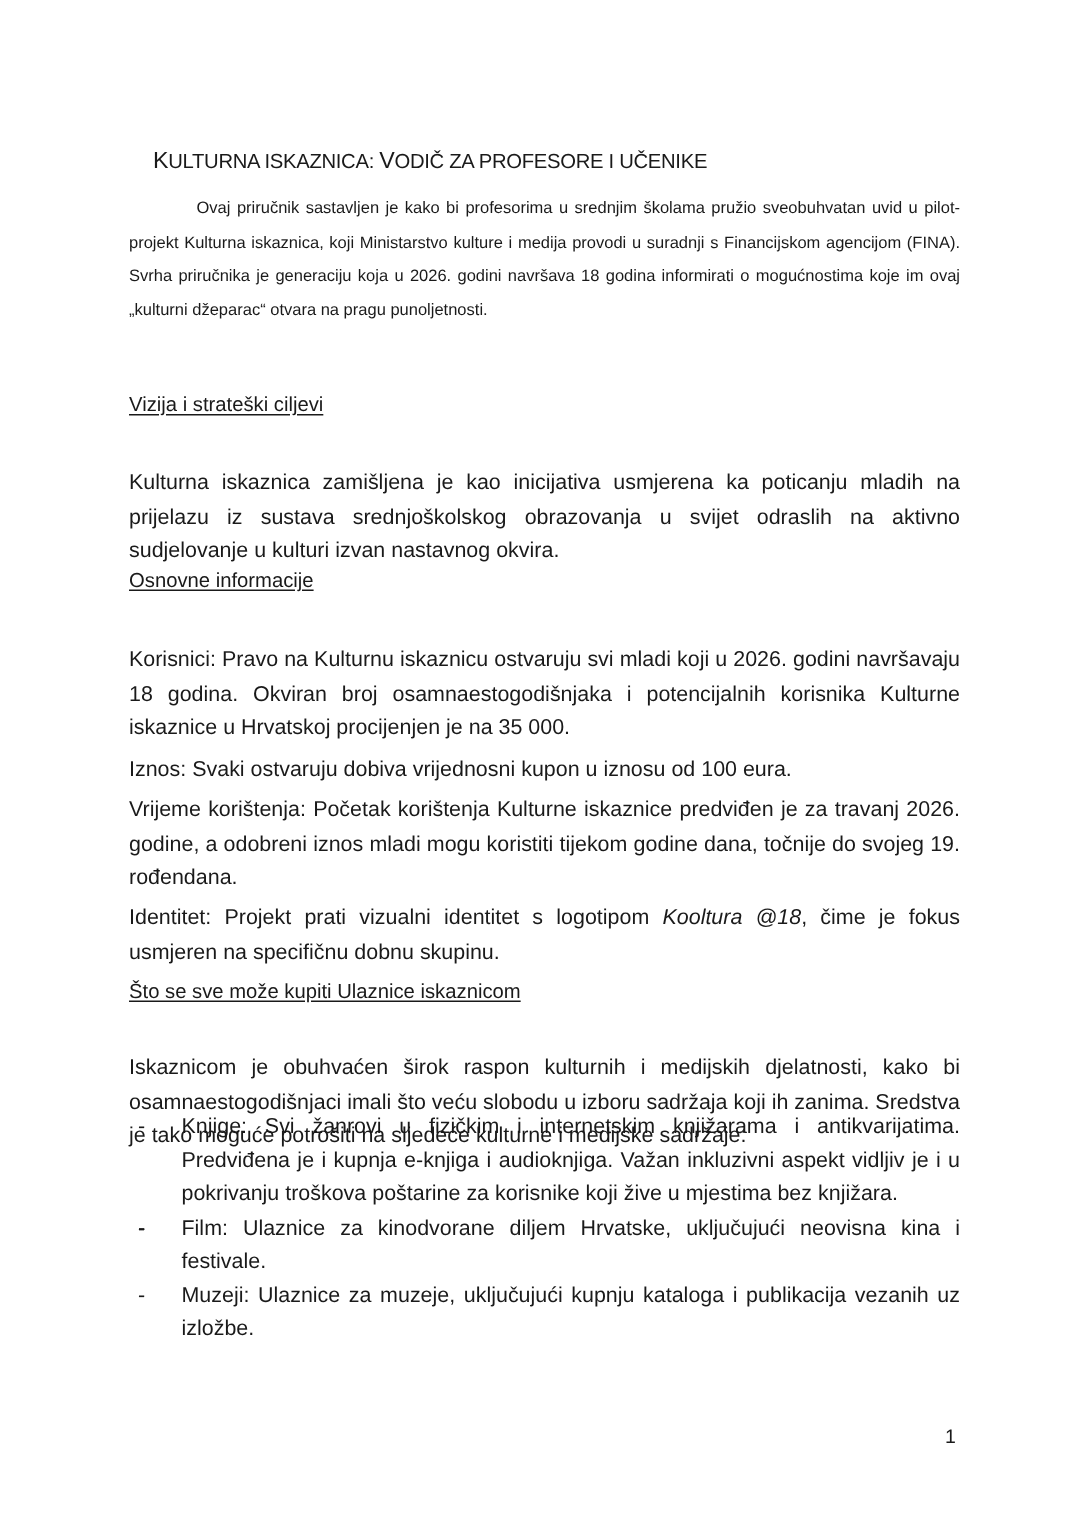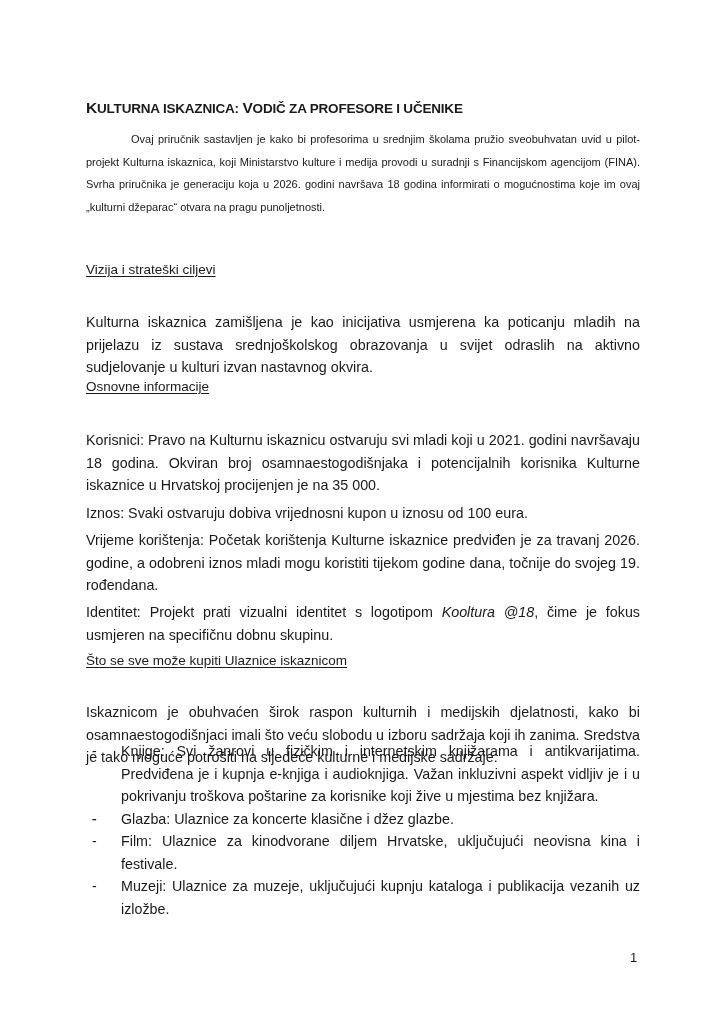--- a/index.html
+++ b/index.html
@@ -1,19 +1,19 @@
 <!DOCTYPE html>
 <html><head>
   <meta charset="utf-8">
   <style>
     html, body { margin: 0; padding: 0; background: #ffffff; }
     body { width: 724px; height: 1024px; position: relative; overflow: hidden;
            font-family: "Liberation Sans", sans-serif; color: #1a1a1a; }
     .page { position: absolute; left: 86px; top: 0; width: 554px; }
-    .title { position: absolute; top: 99px; left: 0; font-size: 13.5px; letter-spacing: -0.2px; white-space: nowrap; font-weight: bold; }
+    .title { position: absolute; top: 99px; left: 16px; font-size: 13.5px; letter-spacing: -0.2px; white-space: nowrap; }
     .title .big { font-size: 15.5px; }
     .intro { position: absolute; top: 128px; left: 0; width: 554px; 
              font-size: 11px; line-height: 22.5px; text-align: justify; text-indent: 45px; }
     .h { position: absolute; left: 0; font-size: 13.5px; text-decoration: underline; text-underline-offset: 2px; white-space: nowrap; }
     .p { position: absolute; left: 0; width: 554px; font-size: 14.3px; line-height: 22.5px; text-align: justify; margin-top: 25px; }
     .p i { }
     ul.list { position: absolute; left: 0; top: 740px; width: 554px; margin: 0; padding: 0; list-style: none; }
     ul.list li { position: relative; padding-left: 35px; font-size: 14.3px; line-height: 22.5px; text-align: justify; }
     ul.list li .dash { position: absolute; left: 6px; top: 0; }
     .pnum { position: absolute; left: 630px; top: 950px; font-size: 13px; }
@@ -25,30 +25,30 @@
   <div class="title">
     <span class="big">K</span><span>ULTURNA ISKAZNICA</span><span>: </span><span class="big">V</span><span>ODIČ ZA PROFESORE I UČENIKE</span>
   </div>
 
   <div class="intro">Ovaj priručnik sastavljen je kako bi profesorima u srednjim školama pružio sveobuhvatan uvid u pilot-projekt Kulturna iskaznica, koji Ministarstvo kulture i medija provodi u suradnji s Financijskom agencijom (FINA). Svrha priručnika je generaciju koja u 2026. godini navršava 18 godina informirati o mogućnostima koje im ovaj „kulturni džeparac“ otvara na pragu punoljetnosti.</div>
 
   <div class="h" style="top:262px">Vizija i strateški ciljevi</div>
   <div class="p" style="top:286px">Kulturna iskaznica zamišljena je kao inicijativa usmjerena ka poticanju mladih na prijelazu iz sustava srednjoškolskog obrazovanja u svijet odraslih na aktivno sudjelovanje u kulturi izvan nastavnog okvira.</div>
 
   <div class="h" style="top:379px">Osnovne informacije</div>
-  <div class="p" style="top:404px">Korisnici: Pravo na Kulturnu iskaznicu ostvaruju svi mladi koji u 2021. godini navršavaju 18 godina. Okviran broj osamnaestogodišnjaka i potencijalnih korisnika Kulturne iskaznice u Hrvatskoj procijenjen je na 35 000.</div>
+  <div class="p" style="top:404px">Korisnici: Pravo na Kulturnu iskaznicu ostvaruju svi mladi koji u 2026. godini navršavaju 18 godina. Okviran broj osamnaestogodišnjaka i potencijalnih korisnika Kulturne iskaznice u Hrvatskoj procijenjen je na 35 000.</div>
   <div class="p" style="top:477px">Iznos: Svaki ostvaruju dobiva vrijednosni kupon u iznosu od 100 eura.</div>
   <div class="p" style="top:504px">Vrijeme korištenja: Početak korištenja Kulturne iskaznice predviđen je za travanj 2026. godine, a odobreni iznos mladi mogu koristiti tijekom godine dana, točnije do svojeg 19. rođendana.</div>
   <div class="p" style="top:576px"><span>Identitet: Projekt prati vizualni identitet s logotipom </span><i>Kooltura @18</i><span>, čime je fokus usmjeren na specifičnu dobnu skupinu.</span></div>
 
   <div class="h" style="top:653px">Što se sve može kupiti Ulaznice iskaznicom</div>
   <div class="p" style="top:676px">Iskaznicom je obuhvaćen širok raspon kulturnih i medijskih djelatnosti, kako bi osamnaestogodišnjaci imali što veću slobodu u izboru sadržaja koji ih zanima. Sredstva je tako moguće potrošiti na sljedeće kulturne i medijske sadržaje:</div>
 
   <ul class="list">
     <li><span class="dash">-</span><span>Knjige: Svi žanrovi u fizičkim i internetskim knjižarama i antikvarijatima. Predviđena je i kupnja e-knjiga i audioknjiga. Važan inkluzivni aspekt vidljiv je i u pokrivanju troškova poštarine za korisnike koji žive u mjestima bez knjižara.</span></li>
     <li><span class="dash">-</span></li>
-    <li><span class="dash">-</span><span>Glazba: Ulaznice za koncerte klasične i džez glazbe.</span></li>
+    <li><span class="dash">-</span></li>
     <li><span class="dash">-</span><span>Film: Ulaznice za kinodvorane diljem Hrvatske, uključujući neovisna kina i festivale.</span></li>
     <li><span class="dash">-</span><span>Muzeji: Ulaznice za muzeje, uključujući kupnju kataloga i publikacija vezanih uz izložbe.</span></li>
   </ul>
 </div>
 
 <div class="pnum">1</div>
 
 </body></html>

